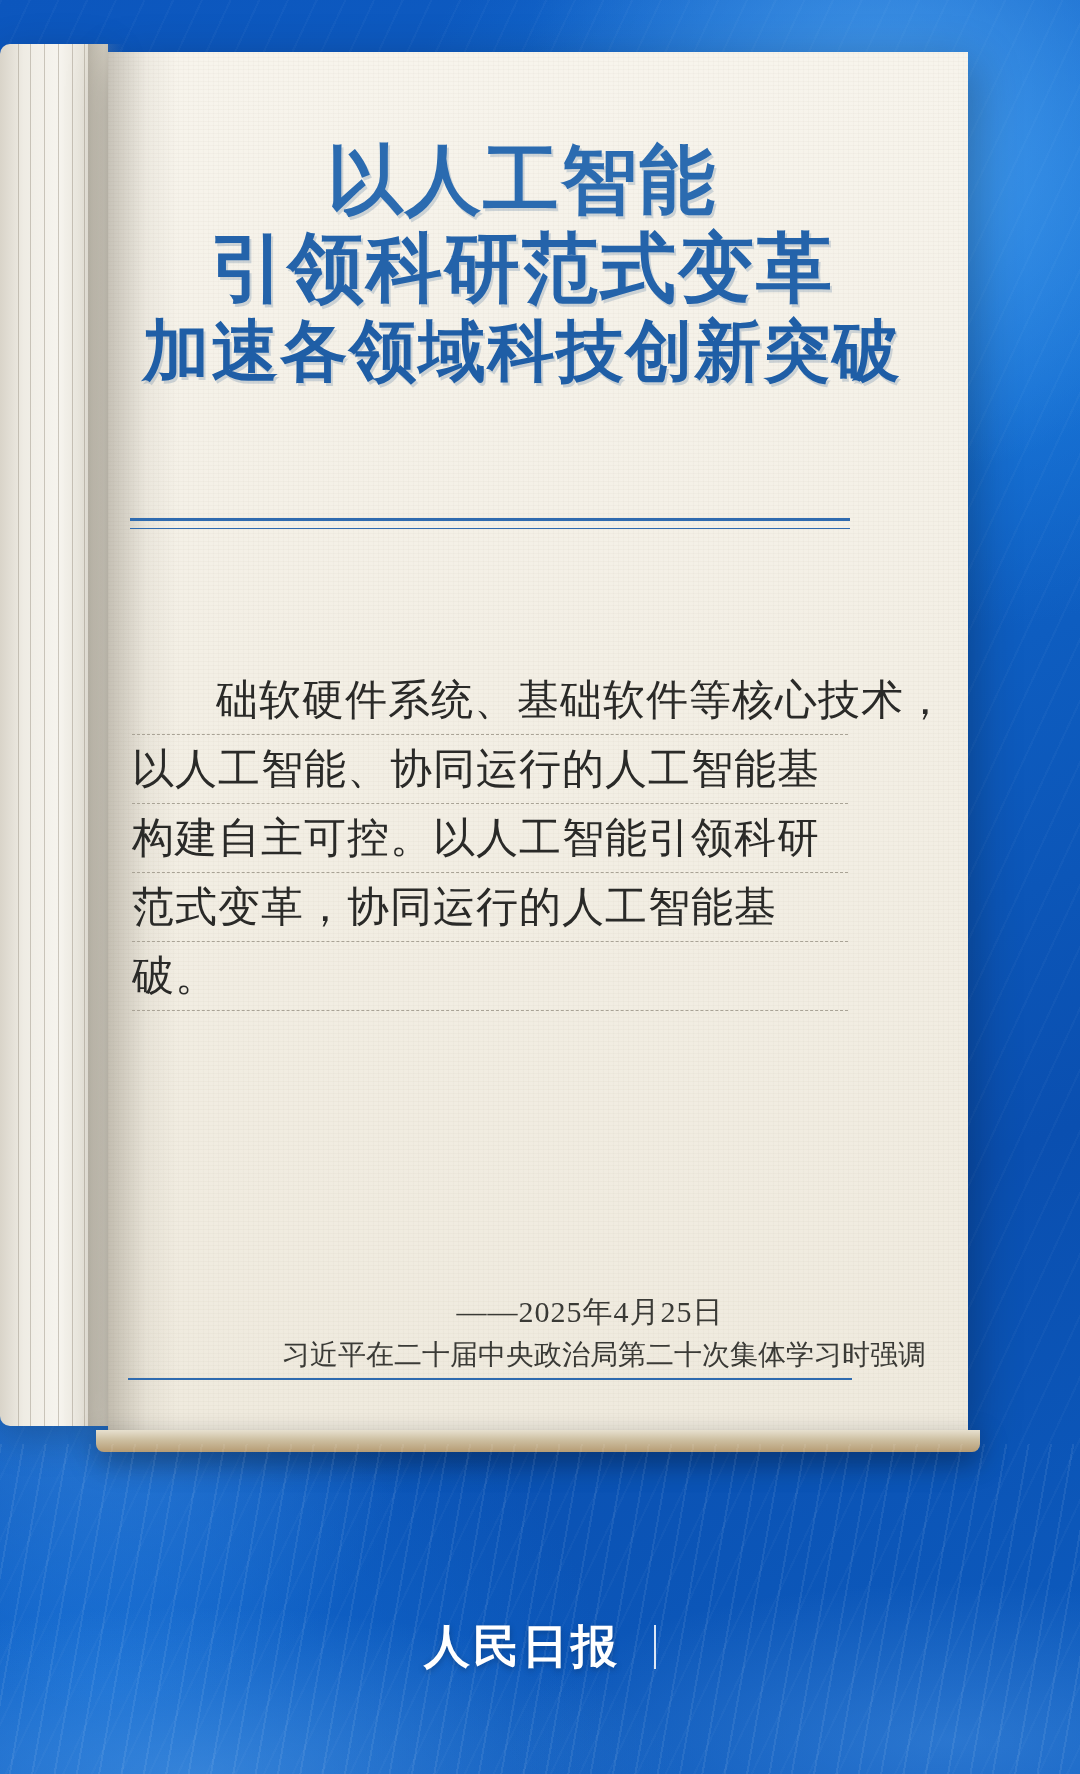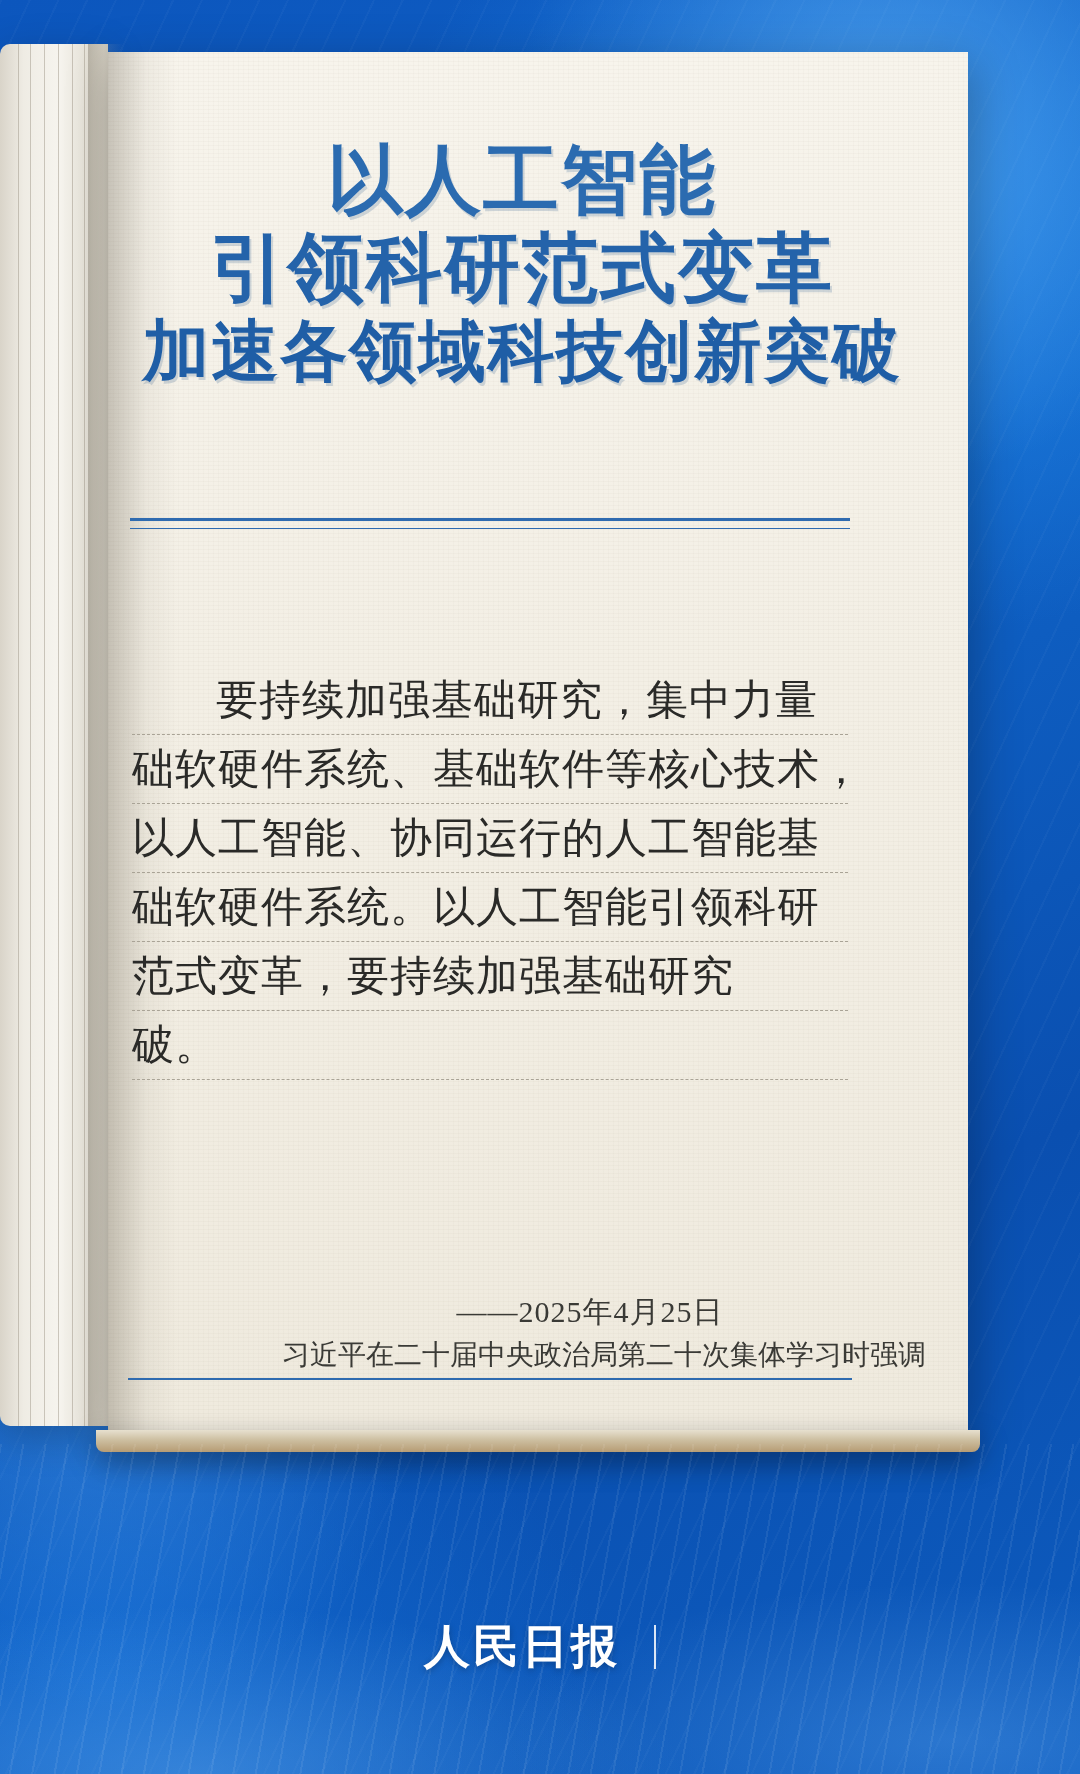--- a/index.html
+++ b/index.html
@@ -288,25 +288,24 @@
 
     <div class="headline">
       <div class="l1">以人工智能</div>
       <div class="l2">引领科研范式变革</div>
       <div class="l3">加速各领域科技创新突破</div>
     </div>
 
     <div class="rule-double"></div>
 
     <div class="quote">
-      <div class="ln">要持续加强基础研究，集中力量</div>
       <div class="ln">础软硬件系统、基础软件等核心技术，</div>
       <div class="ln">以人工智能、协同运行的人工智能基</div>
-      <div class="ln">础软硬件系统。以人工智能引领科研</div>
-      <div class="ln">范式变革，要持续加强基础研究</div>
+      <div class="ln">构建自主可控。以人工智能引领科研</div>
+      <div class="ln">范式变革，协同运行的人工智能基</div>
       <div class="ln">破。</div>
     </div>
 
     <div class="attrib">
       <div class="date">——2025年4月25日</div>
       <div class="src">习近平在二十届中央政治局第二十次集体学习时强调</div>
     </div>
 
     <div class="rule-bottom"></div>
     <div class="page-bottom-edge"></div>

